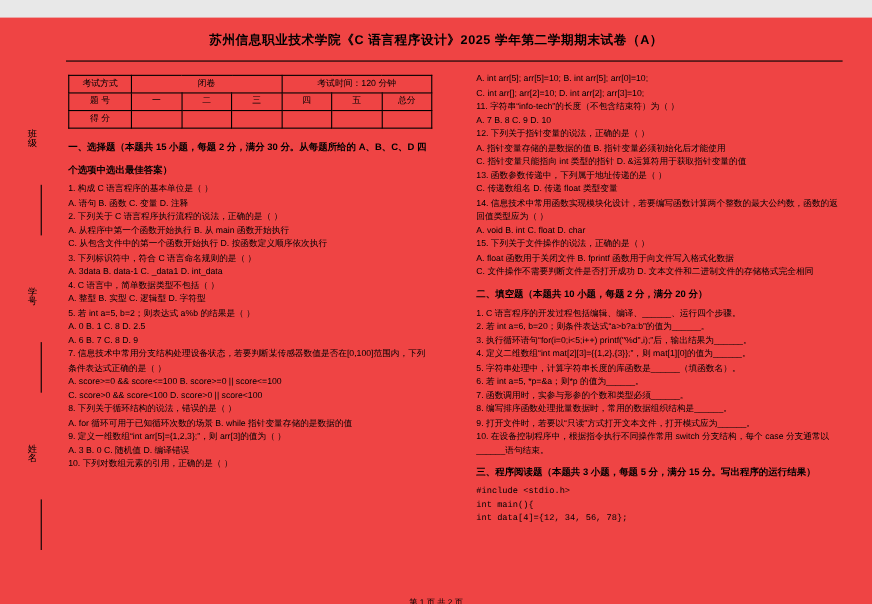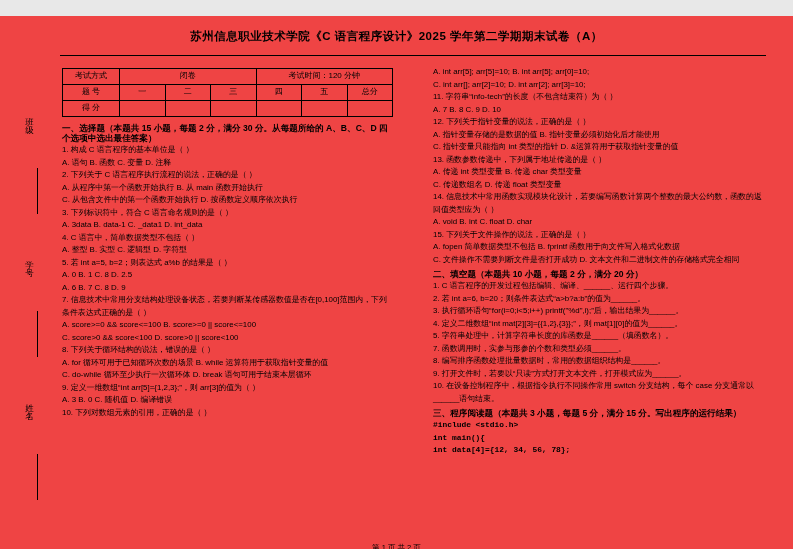--- a/index.html
+++ b/index.html
@@ -7,27 +7,27 @@
         font-family:"Liberation Sans","DejaVu Sans",sans-serif;color:#000;overflow:hidden;}
   .title{position:absolute;top:13px;left:0;width:100%;text-align:center;
          font-size:11.5px;font-weight:bold;letter-spacing:.5px;}
   .title-rule{position:absolute;top:39px;left:60px;width:706px;border-top:1.6px solid #000;}
   .margin-strip{position:absolute;top:95px;left:24px;width:26px;height:420px;}
   .vitem{writing-mode:vertical-rl;font-size:8.5px;letter-spacing:3px;margin-bottom:34px;display:block;}
   .vline{display:block;margin:4px auto 40px auto;width:1px;height:46px;background:#000;}
   .columns{position:absolute;top:50px;left:62px;width:702px;display:flex;gap:40px;}
   .col{width:338px;font-size:7.9px;line-height:12.5px;}
   .line{margin:0;padding:0;}
-  .sec-head{margin:3px 0 1px 0;font-weight:bold;font-size:8.6px;line-height:10px;}
+  .sec-head{margin:3px 0 1px 0;font-weight:bold;font-size:8.6px;line-height:21px;}
   table.info{border-collapse:collapse;width:100%;margin:2px 0 6px 0;table-layout:fixed;}
   table.info td{border:1px solid #000;text-align:center;font-size:8px;height:15px;padding:0 2px;
                 overflow:hidden;white-space:nowrap;}
   td.wlabel{width:52px;}
   .footer{position:absolute;bottom:12px;left:0;width:100%;text-align:center;font-size:7.5px;}
-  .code{font-family:"Liberation Mono","DejaVu Sans Mono",monospace;font-weight:bold;}
+  .code{font-family:"Liberation Mono","DejaVu Sans Mono",monospace;}
 </style>
 </head>
 <body>
 
 <div class="page">
 
   <div class="title">苏州信息职业技术学院《C 语言程序设计》2025 学年第二学期期末试卷（A）</div>
   <div class="title-rule"></div>
 
   <div class="margin-strip">
@@ -82,54 +82,53 @@
           <p class="line">A. 3data   B. data-1   C. _data1   D. int_data</p>
           <p class="line">4. C 语言中，简单数据类型不包括（  ）</p>
           <p class="line">A. 整型   B. 实型   C. 逻辑型   D. 字符型</p>
           <p class="line">5. 若 int a=5, b=2；则表达式 a%b 的结果是（  ）</p>
           <p class="line">A. 0   B. 1   C. 8   D. 2.5</p>
           <p class="line">A. 6   B. 7   C. 8   D. 9</p>
           <p class="line">7. 信息技术中常用分支结构处理设备状态，若要判断某传感器数值是否在[0,100]范围内，下列条件表达式正确的是（  ）</p>
           <p class="line">A. score&gt;=0 &amp;&amp; score&lt;=100   B. score&gt;=0 || score&lt;=100</p>
           <p class="line">C. score&gt;0 &amp;&amp; score&lt;100   D. score&gt;0 || score&lt;100</p>
           <p class="line">8. 下列关于循环结构的说法，错误的是（  ）</p>
-          <p class="line">A. for 循环可用于已知循环次数的场景   B. while 运算符用于获取指针变量的值</p>
-          <p class="line">C. do-while 循环至少执行一次循环体   D. break 语句可用于结束本层循环</p>
+          <p class="line">A. for 循环可用于已知循环次数的场景   B. while 指针变量存储的是数据的值</p>
           <p class="line">9. 定义一维数组“int arr[5]={1,2,3};”，则 arr[3]的值为（  ）</p>
           <p class="line">A. 3   B. 0   C. 随机值   D. 编译错误</p>
           <p class="line">10. 下列对数组元素的引用，正确的是（  ）</p>
         </div>
     </div>
 
     <div class="col">
       <div>
           <p class="line">A. int arr[5]; arr[5]=10;   B. int arr[5]; arr[0]=10;</p>
           <p class="line">C. int arr[]; arr[2]=10;   D. int arr[2]; arr[3]=10;</p>
           <p class="line">11. 字符串“info-tech”的长度（不包含结束符）为（  ）</p>
           <p class="line">A. 7 B. 8 C. 9 D. 10</p>
           <p class="line">12. 下列关于指针变量的说法，正确的是（  ）</p>
           <p class="line">A. 指针变量存储的是数据的值   B. 指针变量必须初始化后才能使用</p>
           <p class="line">C. 指针变量只能指向 int 类型的指针   D. &amp;运算符用于获取指针变量的值</p>
           <p class="line">13. 函数参数传递中，下列属于地址传递的是（  ）</p>
-          <p class="line">A. 传递 int 类型变量   B. 传递 char 类型变量</p>
           <p class="line">C. 传递数组名   D. 传递 float 类型变量</p>
           <p class="line">14. 信息技术中常用函数实现模块化设计，若要编写函数计算两个整数的最大公约数，函数的返回值类型应为（  ）</p>
           <p class="line">A. void B. int C. float D. char</p>
           <p class="line">15. 下列关于文件操作的说法，正确的是（  ）</p>
-          <p class="line">A. fopen 简单数据类型不包括   B. fprintf 函数用于向文件写入格式化数据</p>
+          <p class="line">A. float 函数用于关闭文件   B. fprintf 函数用于向文件写入格式化数据</p>
           <p class="line">C. 文件操作不需要判断文件是否打开成功   D. 文本文件和二进制文件的存储格式完全相同</p>
         </div>
 
       <p class="sec-head">二、填空题（本题共 10 小题，每题 2 分，满分 20 分）</p>
       <div>
           <p class="line">1. C 语言程序的开发过程包括编辑、编译、______、运行四个步骤。</p>
           <p class="line">2. 若 int a=6, b=20；则条件表达式“a&gt;b?a:b”的值为______。</p>
           <p class="line">3. 执行循环语句“for(i=0;i&lt;5;i++) printf("%d",i);”后，输出结果为______。</p>
           <p class="line">4. 定义二维数组“int mat[2][3]={{1,2},{3}};”，则 mat[1][0]的值为______。</p>
           <p class="line">5. 字符串处理中，计算字符串长度的库函数是______（填函数名）。</p>
+          <p class="line">6. 若 int a=5, *p=&amp;a；则*p 的值为______。</p>
           <p class="line">7. 函数调用时，实参与形参的个数和类型必须______。</p>
           <p class="line">8. 编写排序函数处理批量数据时，常用的数据组织结构是______。</p>
           <p class="line">9. 打开文件时，若要以“只读”方式打开文本文件，打开模式应为______。</p>
           <p class="line">10. 在设备控制程序中，根据指令执行不同操作常用 switch 分支结构，每个 case 分支通常以______语句结束。</p>
         </div>
 
       <p class="sec-head">三、程序阅读题（本题共 3 小题，每题 5 分，满分 15 分。写出程序的运行结果）</p>
       <div class="code">
           <p class="line">#include &lt;stdio.h&gt;</p>
           <p class="line">int main(){</p>

